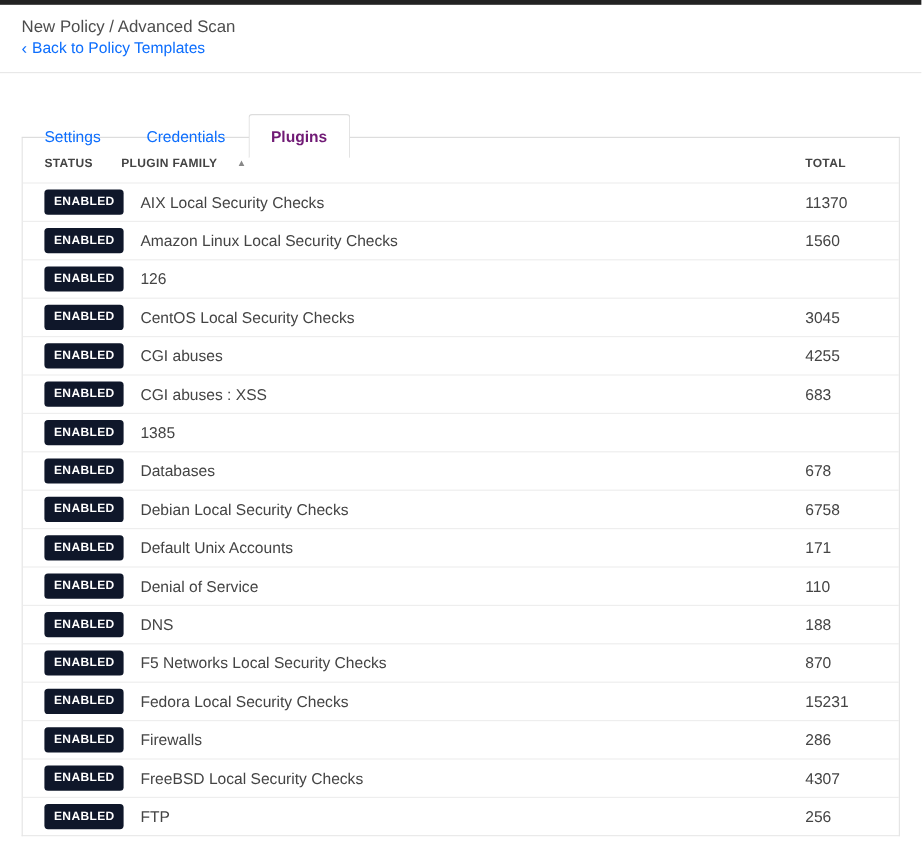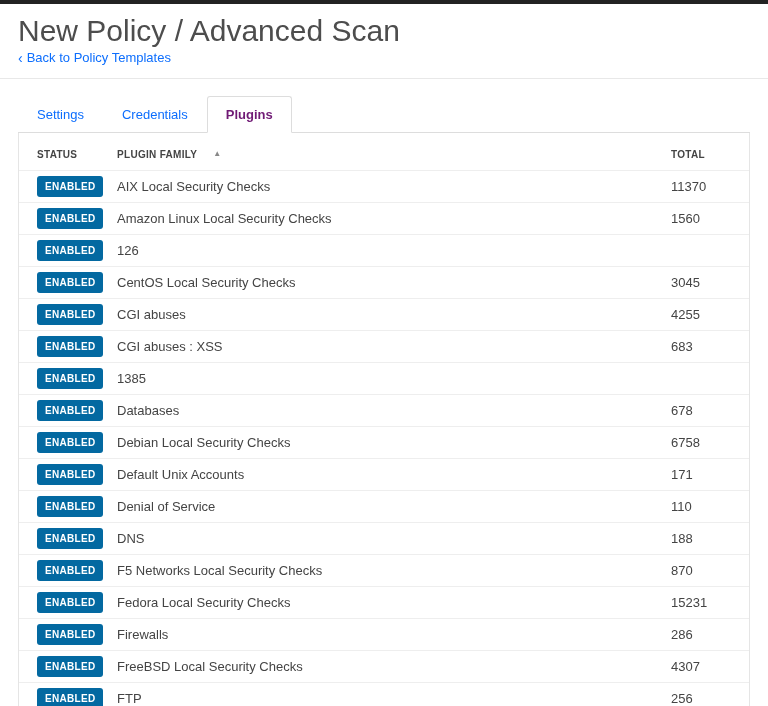--- a/index.html
+++ b/index.html
@@ -11,21 +11,21 @@
     }
     .top-bar {
       height: 4px;
       background: #222;
     }
     .header-area {
       padding: 10px 18px 12px 18px;
       border-bottom: 1px solid #e8e8e8;
     }
     .page-title {
-      font-size: 30px;
+      font-size: 14px;
       font-weight: 400;
       color: #4d4d4d;
       margin-bottom: 2px;
     }
     .back-link {
       display: inline-flex;
       align-items: center;
       color: #0d6efd;
       font-size: 13px;
       text-decoration: none;
@@ -44,21 +44,21 @@
       border-bottom: 1px solid #ddd;
     }
     .tab {
       padding: 10px 18px;
       font-size: 13px;
       color: #0d6efd;
       border: 1px solid transparent;
       border-bottom: none;
       cursor: pointer;
       position: relative;
-      top: 1px;
+      top: 18px;
       background: transparent;
     }
     .tab.active {
       color: #701a75;
       font-weight: 600;
       border: 1px solid #ddd;
       border-bottom: 1px solid #fff;
       border-radius: 3px 3px 0 0;
       background: #fff;
     }
@@ -68,39 +68,39 @@
       padding: 16px 0 0 0;
     }
     .thead {
       display: flex;
       padding: 0 18px 10px 18px;
       font-size: 10px;
       font-weight: 700;
       letter-spacing: 0.3px;
       color: #444;
     }
-    .col-status { width: 80px; flex-shrink: 0; }
+    .col-status { width: 64px; flex-shrink: 0; }
     .col-family { flex: 1; display: flex; align-items: center; gap: 16px; }
     .col-total  { width: 60px; text-align: left; flex-shrink: 0; }
     .sort-caret {
       font-size: 8px;
       color: #888;
       line-height: 1;
     }
     .row {
       display: flex;
       align-items: center;
       padding: 5px 18px;
       border-top: 1px solid #eee;
       font-size: 13px;
       color: #444;
     }
     .status-badge {
       display: inline-block;
-      background: #0369a1;
+      background: #0f172a;
       color: #fff;
       font-size: 10px;
       font-weight: 600;
       padding: 5px 8px;
       border-radius: 3px;
       letter-spacing: 0.3px;
       min-width: 62px;
       text-align: center;
     }
     .cell-status { width: 80px; flex-shrink: 0; }

